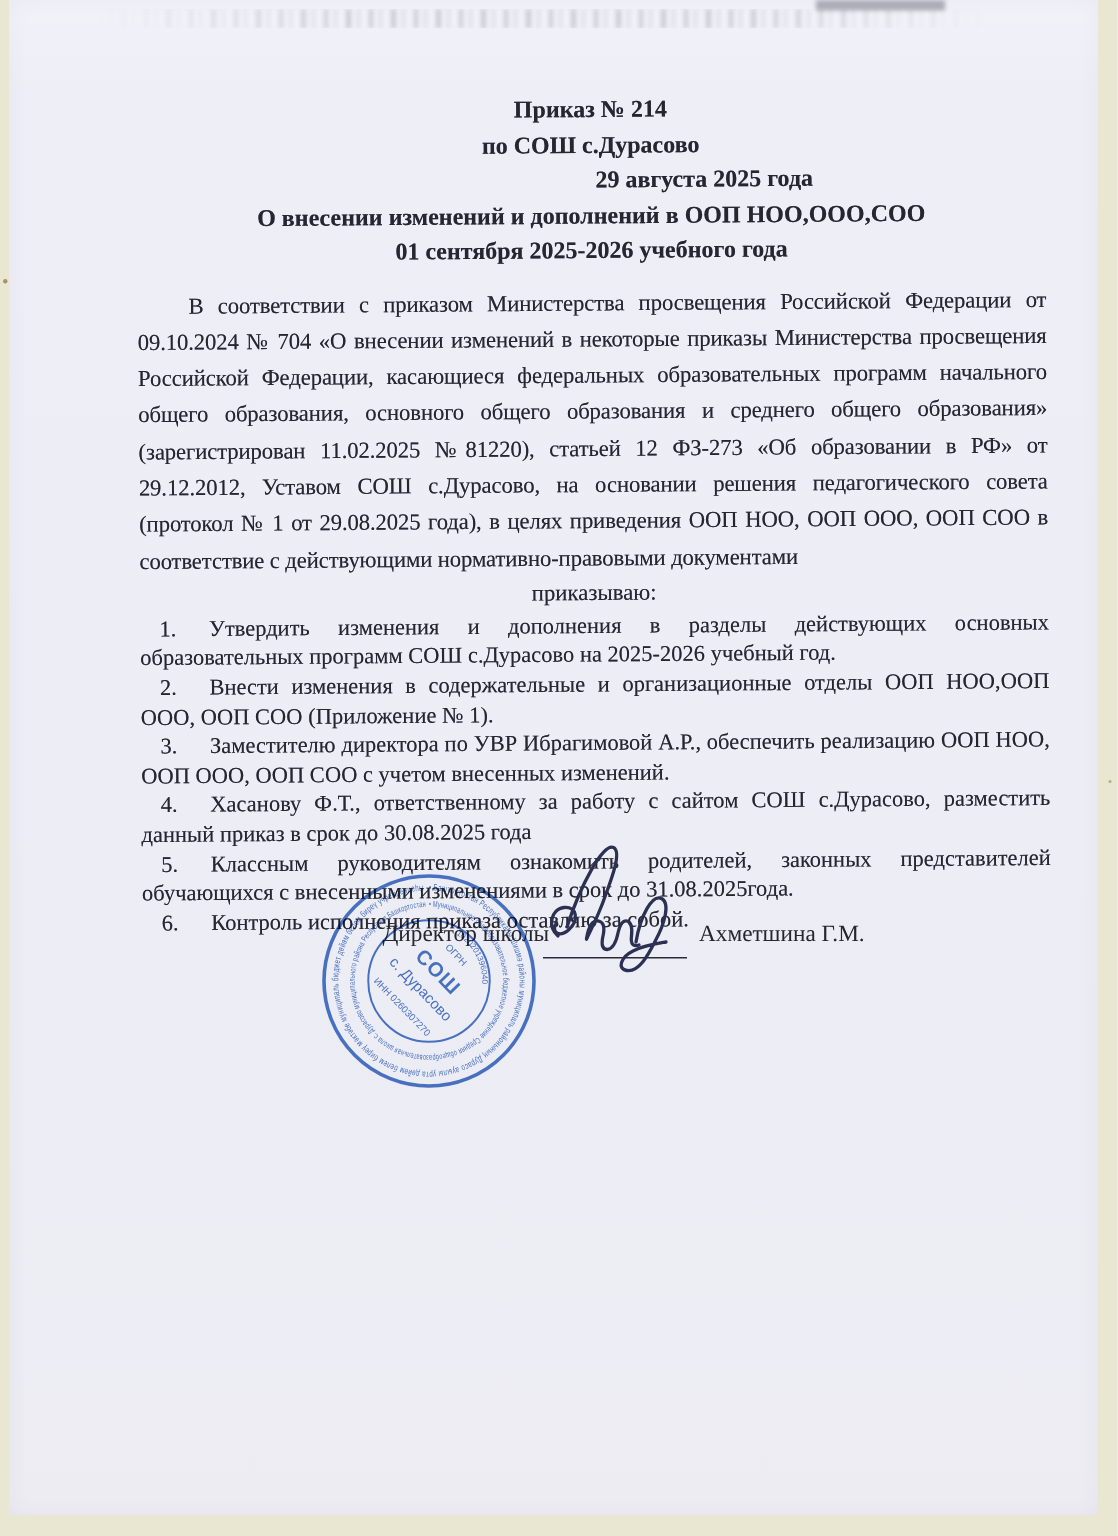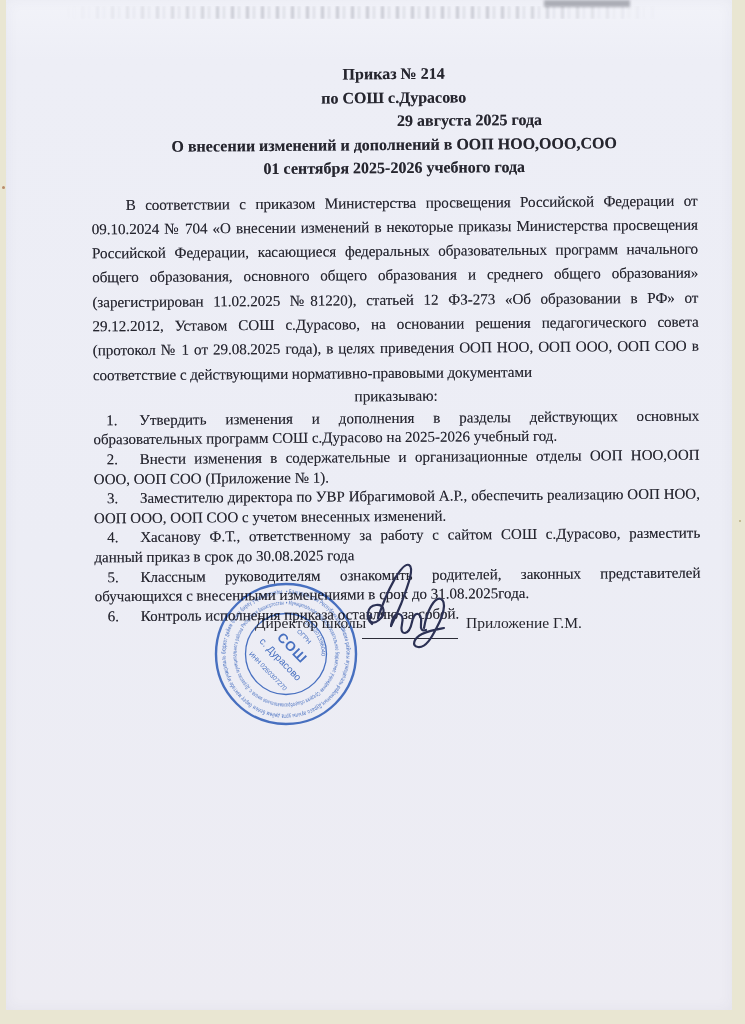--- a/index.html
+++ b/index.html
@@ -86,21 +86,21 @@
       <p class="item"><span class="num">3.</span><span>Заместителю  директора по УВР  Ибрагимовой А.Р., обеспечить реализацию ООП НОО, ООП ООО, ООП СОО с учетом внесенных изменений.</span></p>
       <p class="item"><span class="num">4.</span><span>Хасанову Ф.Т., ответственному за работу  с сайтом СОШ с.Дурасово, разместить данный приказ  в срок до 30.08.2025 года</span></p>
       <p class="item"><span class="num">5.</span><span>Классным руководителям ознакомить родителей, законных представителей обучающихся с внесенными изменениями в срок до 31.08.2025года.</span></p>
       <p class="item"><span class="num">6.</span><span>Контроль исполнения приказа оставляю за собой.</span></p>
     </div>
   </div>
 
   <div class="signrow">
     <span class="sig-role">Директор школы</span>
     <span class="sig-underline"></span>
-    <span class="sig-name">Приложение Г.М.</span>
+    <span class="sig-name">Ахметшина Г.М.</span>
 
     <svg class="sig-svg" width="115" height="95" viewBox="0 0 115 95">
       <g fill="none" stroke="#2c3154" stroke-width="2.2" stroke-linecap="round">
         <path d="M14,68 C7,62 9,50 18,49 C27,48 28,58 21,64 C15,69 9,66 13,59"></path>
         <path d="M20,62 C29,34 44,6 51,9 C57,12 49,32 43,48 C39,58 35,66 33,70"></path>
         <path d="M33,70 q2,-13 8,-12 q5,1 3,10 q-2,9 3,9 q5,-1 7,-11 q2,-9 6,-8 q4,1 3,10 q-1,8 5,6"></path>
         <path d="M66,72 C69,54 77,40 83,43 C89,46 85,60 79,71 C74,81 68,92 60,91 C53,90 56,82 64,78 C72,74 80,73 86,72"></path>
       </g>
     </svg>
 

